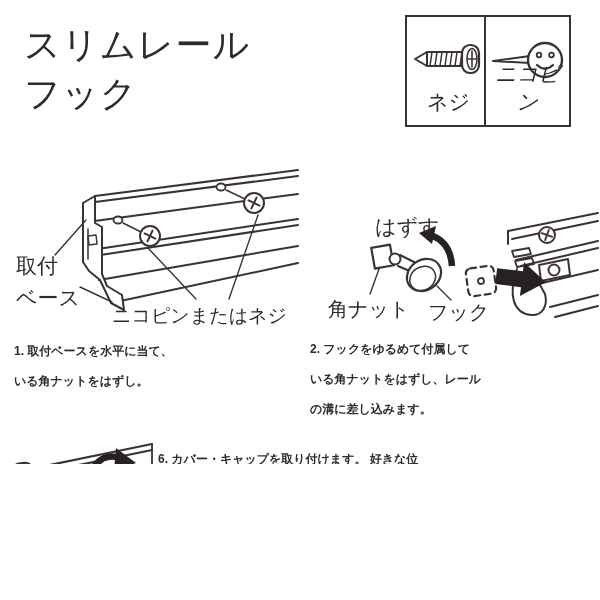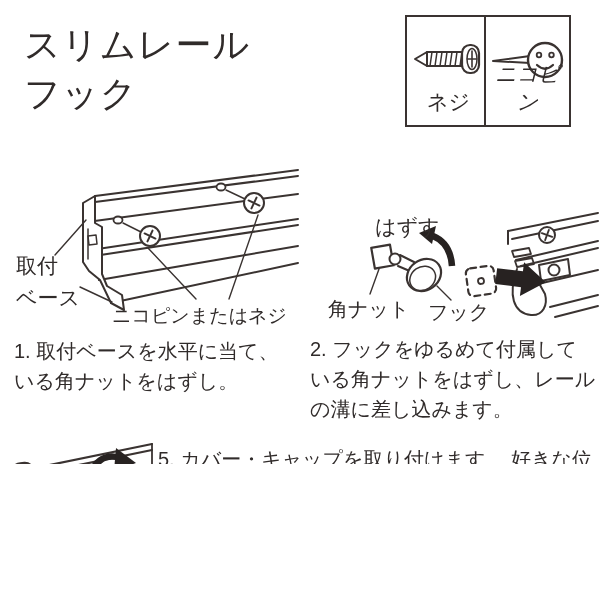--- a/index.html
+++ b/index.html
@@ -22,21 +22,21 @@
   svg.diag { position:absolute; overflow:visible; }
   #diag-left  { left:0;   top:163px; width:310px; height:175px; }
   #diag-right { left:300px; top:163px; width:300px; height:175px; }
   #draw-bottom{ left:2px; top:436px; width:158px; height:112px; }
 
   .ln  { stroke:var(--ink); fill:none; stroke-linecap:round; stroke-linejoin:round; }
   .fw  { fill:#fff; }
   .blk { fill:var(--arrow); stroke:none; }
   .lbl { font-family:"Liberation Sans", sans-serif; fill:var(--text); }
 
-  .step { position:absolute; font-size:20px; line-height:30px; color:var(--text); }
+  .step { position:absolute; font-size:12px; line-height:30px; color:var(--text);font-weight:bold; }
   #step1 { left:14px;  top:336px; width:296px; }
   #step2 { left:310px; top:334px; width:292px; }
   #step3 { left:158px; top:444px; width:442px; }
 </style>
 </head>
 <body>
 
 <div class="canvas">
 
   <div class="title">
@@ -178,21 +178,21 @@
   <div id="step1" class="step">
     <div>1. 取付ベースを水平に当て、</div>
     <div>いる角ナットをはずし。</div>
   </div>
   <div id="step2" class="step">
     <div>2. フックをゆるめて付属して</div>
     <div>いる角ナットをはずし、レール</div>
     <div>の溝に差し込みます。</div>
   </div>
   <div id="step3" class="step">
-    <div>5. カバー・キャップを取り付けます。 好きな位</div>
+    <div>6. カバー・キャップを取り付けます。 好きな位</div>
   </div>
 
   <svg id="draw-bottom" class="diag" viewBox="0 0 158 112">
     <g class="ln" stroke-width="2.2">
       <path d="M33,32 L150,8"></path>
       <path d="M33,38 L150,14"></path>
       <path d="M33,61 L150,38"></path>
       <path d="M33,66 L150,43"></path>
       <path d="M33,102 L150,78"></path>
       <path d="M150,8 L150,78" stroke-width="1.8"></path>

